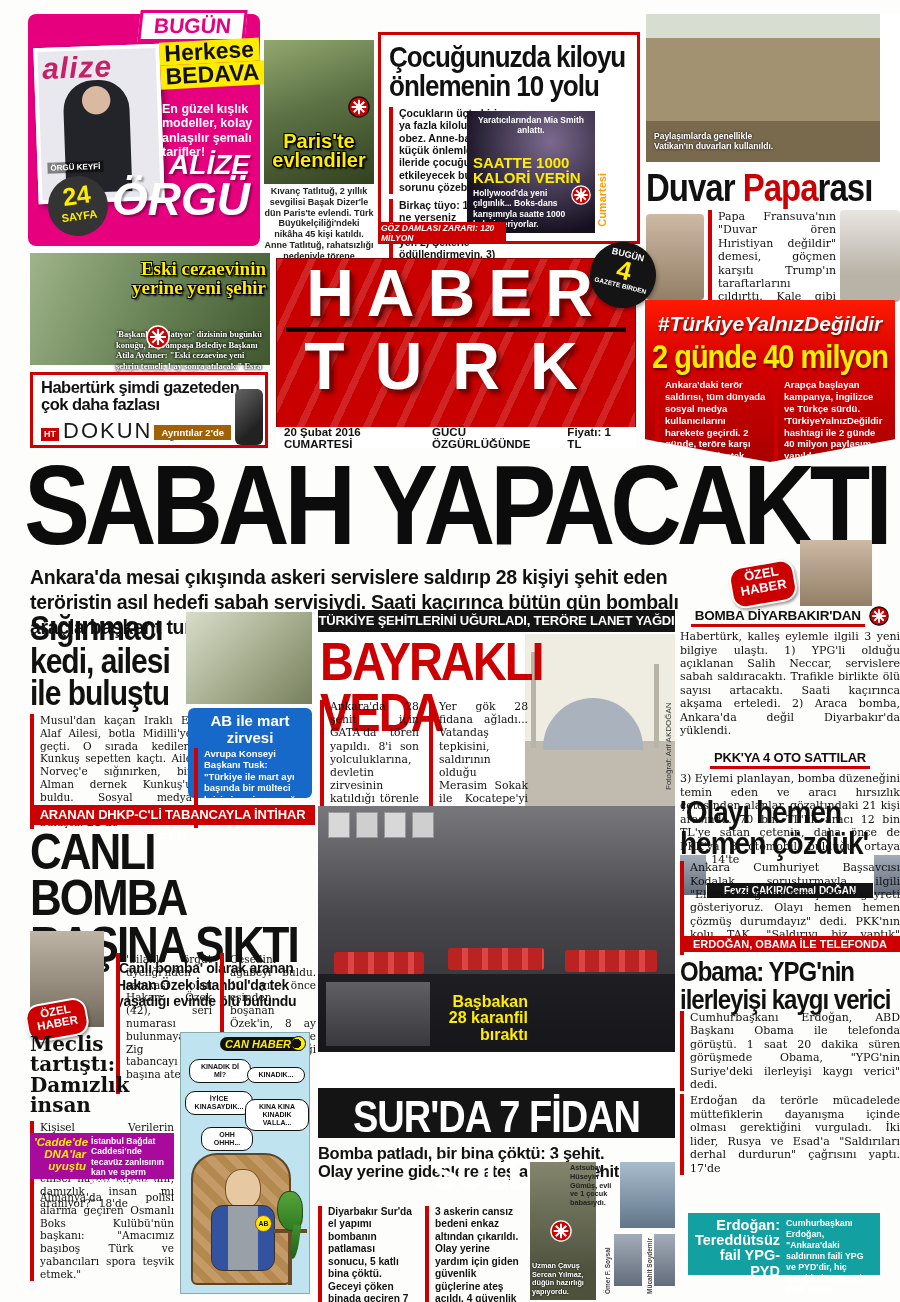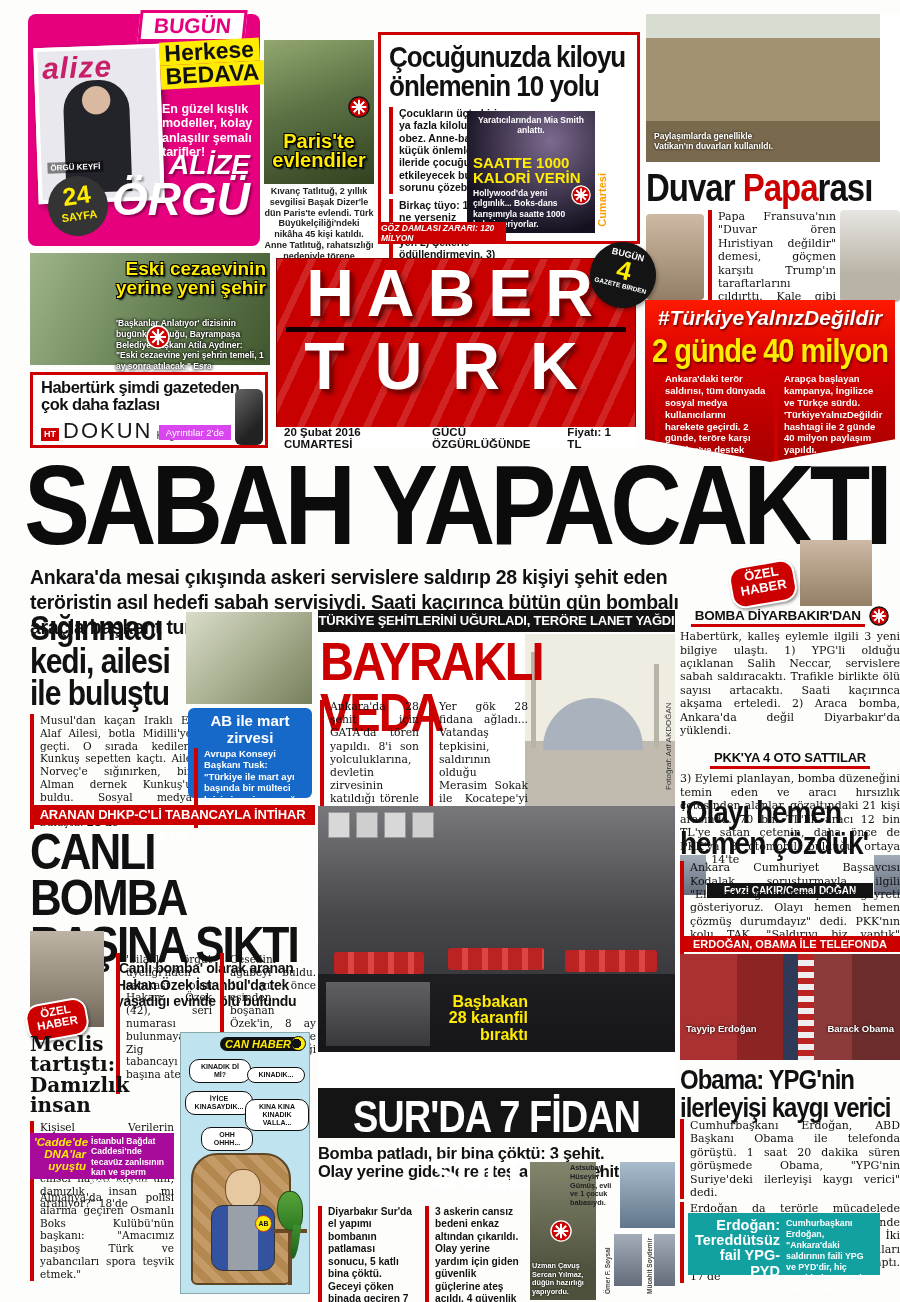--- a/index.html
+++ b/index.html
@@ -80,35 +80,35 @@
   .kilo-head{position:absolute;left:112px;bottom:26px;width:24px;height:30px;}
 
   
   .duvar{left:646px;top:14px;width:254px;height:294px;background:#fff;}
   .duvar-cap{position:absolute;left:8px;bottom:10px;width:120px;color:#fff;font-size:8.5px;font-weight:bold;
      text-shadow:0 0 3px #000;line-height:1.25;}
   .duvar-title{position:absolute;left:0;top:152px;width:100%;font-weight:900;font-size:33px;letter-spacing:-1px;}
   .duvar-body{position:absolute;left:62px;top:196px;width:128px;font-size:11px;line-height:1.22;}
 
   
-  .ceza{left:30px;top:253px;width:240px;height:132px;}
+  .ceza{left:30px;top:253px;width:240px;height:132px;font-family:Liberation Serif, serif;}
   .ceza-title{position:absolute;right:4px;top:6px;text-align:right;color:#ffec00;font-weight:900;
      font-size:19px;line-height:1;
      text-shadow:-1px -1px 0 #000,1px -1px 0 #000,-1px 1px 0 #000,1px 1px 0 #000,2px 2px 2px #000;}
   .ceza-cap{position:absolute;right:4px;bottom:3px;width:150px;font-size:8.5px;font-weight:bold;color:#fff;
      text-shadow:0 0 3px #000,0 0 3px #000;line-height:1.25;text-align:left;}
 
   
   .dokun{left:30px;top:372px;width:238px;height:76px;background:#fff;border:3px solid #cc0001;box-sizing:border-box;}
   .dokun-title{font-weight:900;font-size:16.5px;line-height:1.02;padding:4px 0 0 8px;letter-spacing:-.5px;}
   .dokun-row{position:absolute;left:8px;bottom:4px;display:flex;align-items:flex-end;gap:4px;}
   .dokun-ht{background:#cc0001;color:#fff;font-weight:900;font-size:9px;line-height:1;padding:2px 3px;display:inline-block;}
   .dokun-logo{font-size:22px;font-weight:400;letter-spacing:2px;color:#1a1a1a;line-height:.9;}
   .dokun-slogan{font-size:10.5px;color:#333;}
-  .dokun-ref{position:absolute;right:34px;bottom:5px;background:#d946ef;color:#fff;font-weight:normal;
+  .dokun-ref{position:absolute;right:34px;bottom:5px;background:#a16207;color:#fff;font-weight:bold;
      font-size:9.5px;padding:2px 7px;}
 
   
   .masthead{left:276px;top:258px;width:360px;height:190px;background:#c90000;
      background-image:repeating-linear-gradient(115deg,rgba(255,255,255,.14) 0 7px,rgba(0,0,0,0) 7px 30px);
      box-shadow:0 0 0 1px #8c0000 inset;}
   .mh-word{color:#fff;font-weight:900;text-align:center;
      text-shadow:2px 2px 0 #7d0000,4px 4px 5px rgba(0,0,0,.55);}
   .mh-top{font-size:66px;letter-spacing:13px;line-height:1.0;margin-top:2px;}
   .mh-bot{font-size:66px;letter-spacing:30px;line-height:1.0;}
@@ -118,21 +118,21 @@
      font-size:11.5px;font-weight:bold;color:#111;}
   .mh-badge{position:absolute;right:-20px;top:-16px;width:66px;height:66px;border-radius:50%;
      background:#141414;color:#fff;transform:rotate(14deg);text-align:center;box-shadow:1px 2px 4px rgba(0,0,0,.4);}
   .mh-badge .b1{font-size:9px;font-weight:bold;margin-top:7px;}
   .mh-badge .b2{color:#ffec00;font-size:26px;font-weight:900;line-height:.9;}
   .mh-badge .b3{font-size:6.5px;font-weight:bold;}
 
   
   .hashtag{left:645px;top:300px;width:250px;height:162px;
      background:linear-gradient(#ff1a00 0%,#d40000 40%,#a80000 100%);
-     clip-path:polygon(0 0,100% 0,100% 86%,50% 100%,0 86%);padding-top:6px;box-sizing:border-box;}
+     clip-path:polygon(0 0,100% 0,100% 86%,50% 100%,0 86%);padding-top:12px;box-sizing:border-box;}
   .hash-title{color:#fff;font-weight:900;font-style:italic;font-size:21px;text-align:center;
      text-shadow:1px 2px 2px rgba(0,0,0,.5);}
   .hash-sub{color:#ffec00;font-weight:900;font-size:29px;text-align:center;letter-spacing:-1px;
      text-shadow:1px 2px 2px rgba(0,0,0,.5);margin-top:2px;}
   .hash-cols{display:flex;gap:8px;padding:8px 10px 0 10px;}
   .hash-col{color:#fff;font-size:9.5px;font-weight:bold;line-height:1.25;width:50%;}
   .hash-by{font-weight:900;}
 
   
   .lead-headline{left:24px;top:452px;width:870px;font-weight:900;font-size:99px;letter-spacing:-5px;
@@ -502,25 +502,20 @@
   <div class="abs cozduk">
     <div class="coz-head cond">
       <div>'Olayı hemen</div>
       <div>hemen çözdük'</div>
     </div>
     <div class="coz-body serif jtext bullet">Ankara Cumhuriyet Başsavcısı Kodalak, soruşturmayla ilgili "Elimizden gelen tüm çaba ve gayreti gösteriyoruz. Olayı hemen hemen çözmüş durumdayız" dedi. PKK'nın kolu TAK, "Saldırıyı biz yaptık" iddiasında bulundu. 14'te</div>
   </div>
 
   <div class="abs obama">
     <div class="kicker-bar obama-kick">ERDOĞAN, OBAMA İLE TELEFONDA GÖRÜŞTÜ</div>
-    <div class="obama-photo ph-leaders">
-      <div style="position:absolute;left:118px;top:0;width:16px;height:106px;background:repeating-linear-gradient(#b22 0 6px,#eee 6px 12px);"></div>
-      <div class="obama-label" style="left:6px;bottom:26px;">Tayyip Erdoğan</div>
-      <div class="obama-label" style="right:6px;bottom:26px;">Barack Obama</div>
-    </div>
     <div class="obama-head cond">
       <div>Obama: YPG'nin</div>
       <div>ilerleyişi kaygı verici</div>
     </div>
     <div class="obama-body serif jtext bullet">Cumhurbaşkanı Erdoğan, ABD Başkanı Obama ile telefonda görüştü. 1 saat 20 dakika süren görüşmede Obama, "YPG'nin Suriye'deki ilerleyişi kaygı verici" dedi.</div>
     <div class="obama-body serif jtext bullet" style="margin-top:3px;">Erdoğan da terörle mücadelede müttefiklerin dayanışma içinde olması gerektiğini vurguladı. İki lider, Rusya ve Esad'a "Saldırıları derhal durdurun" çağrısını yaptı. 17'de</div>
   </div>
 
   <div class="abs teal-box">
     <div class="teal-title">

